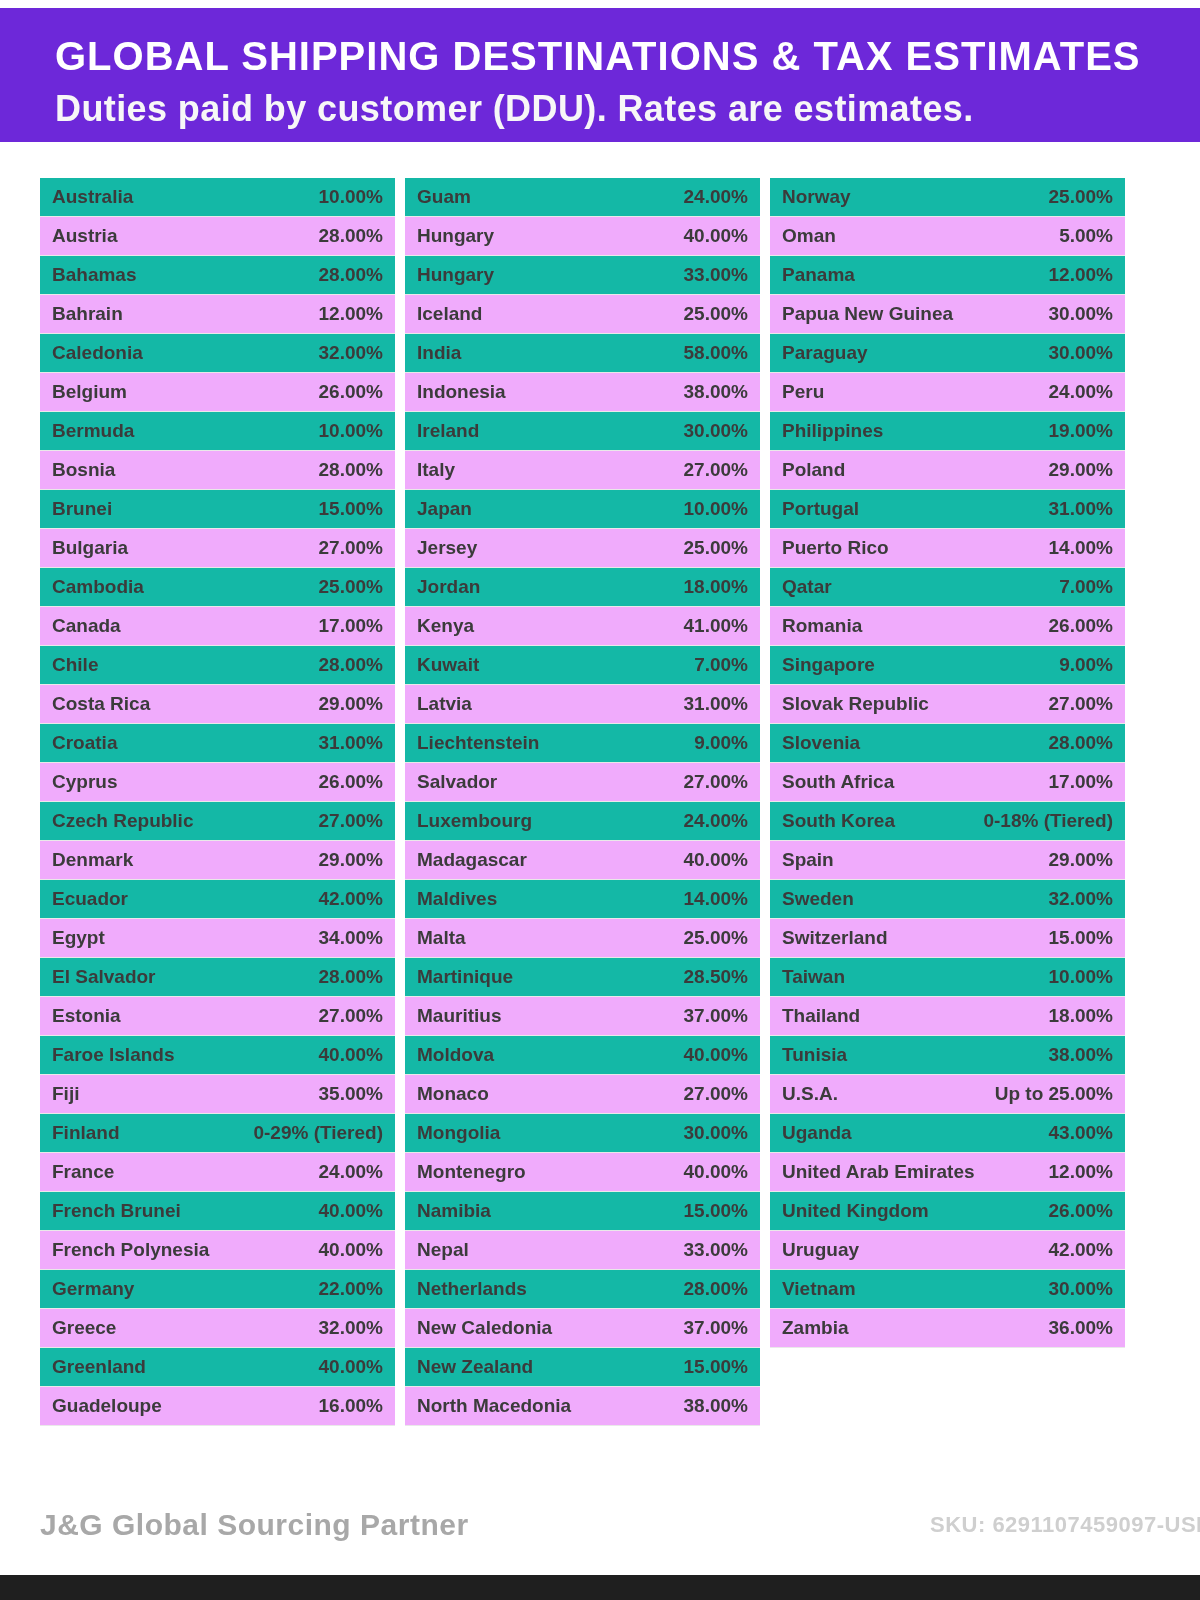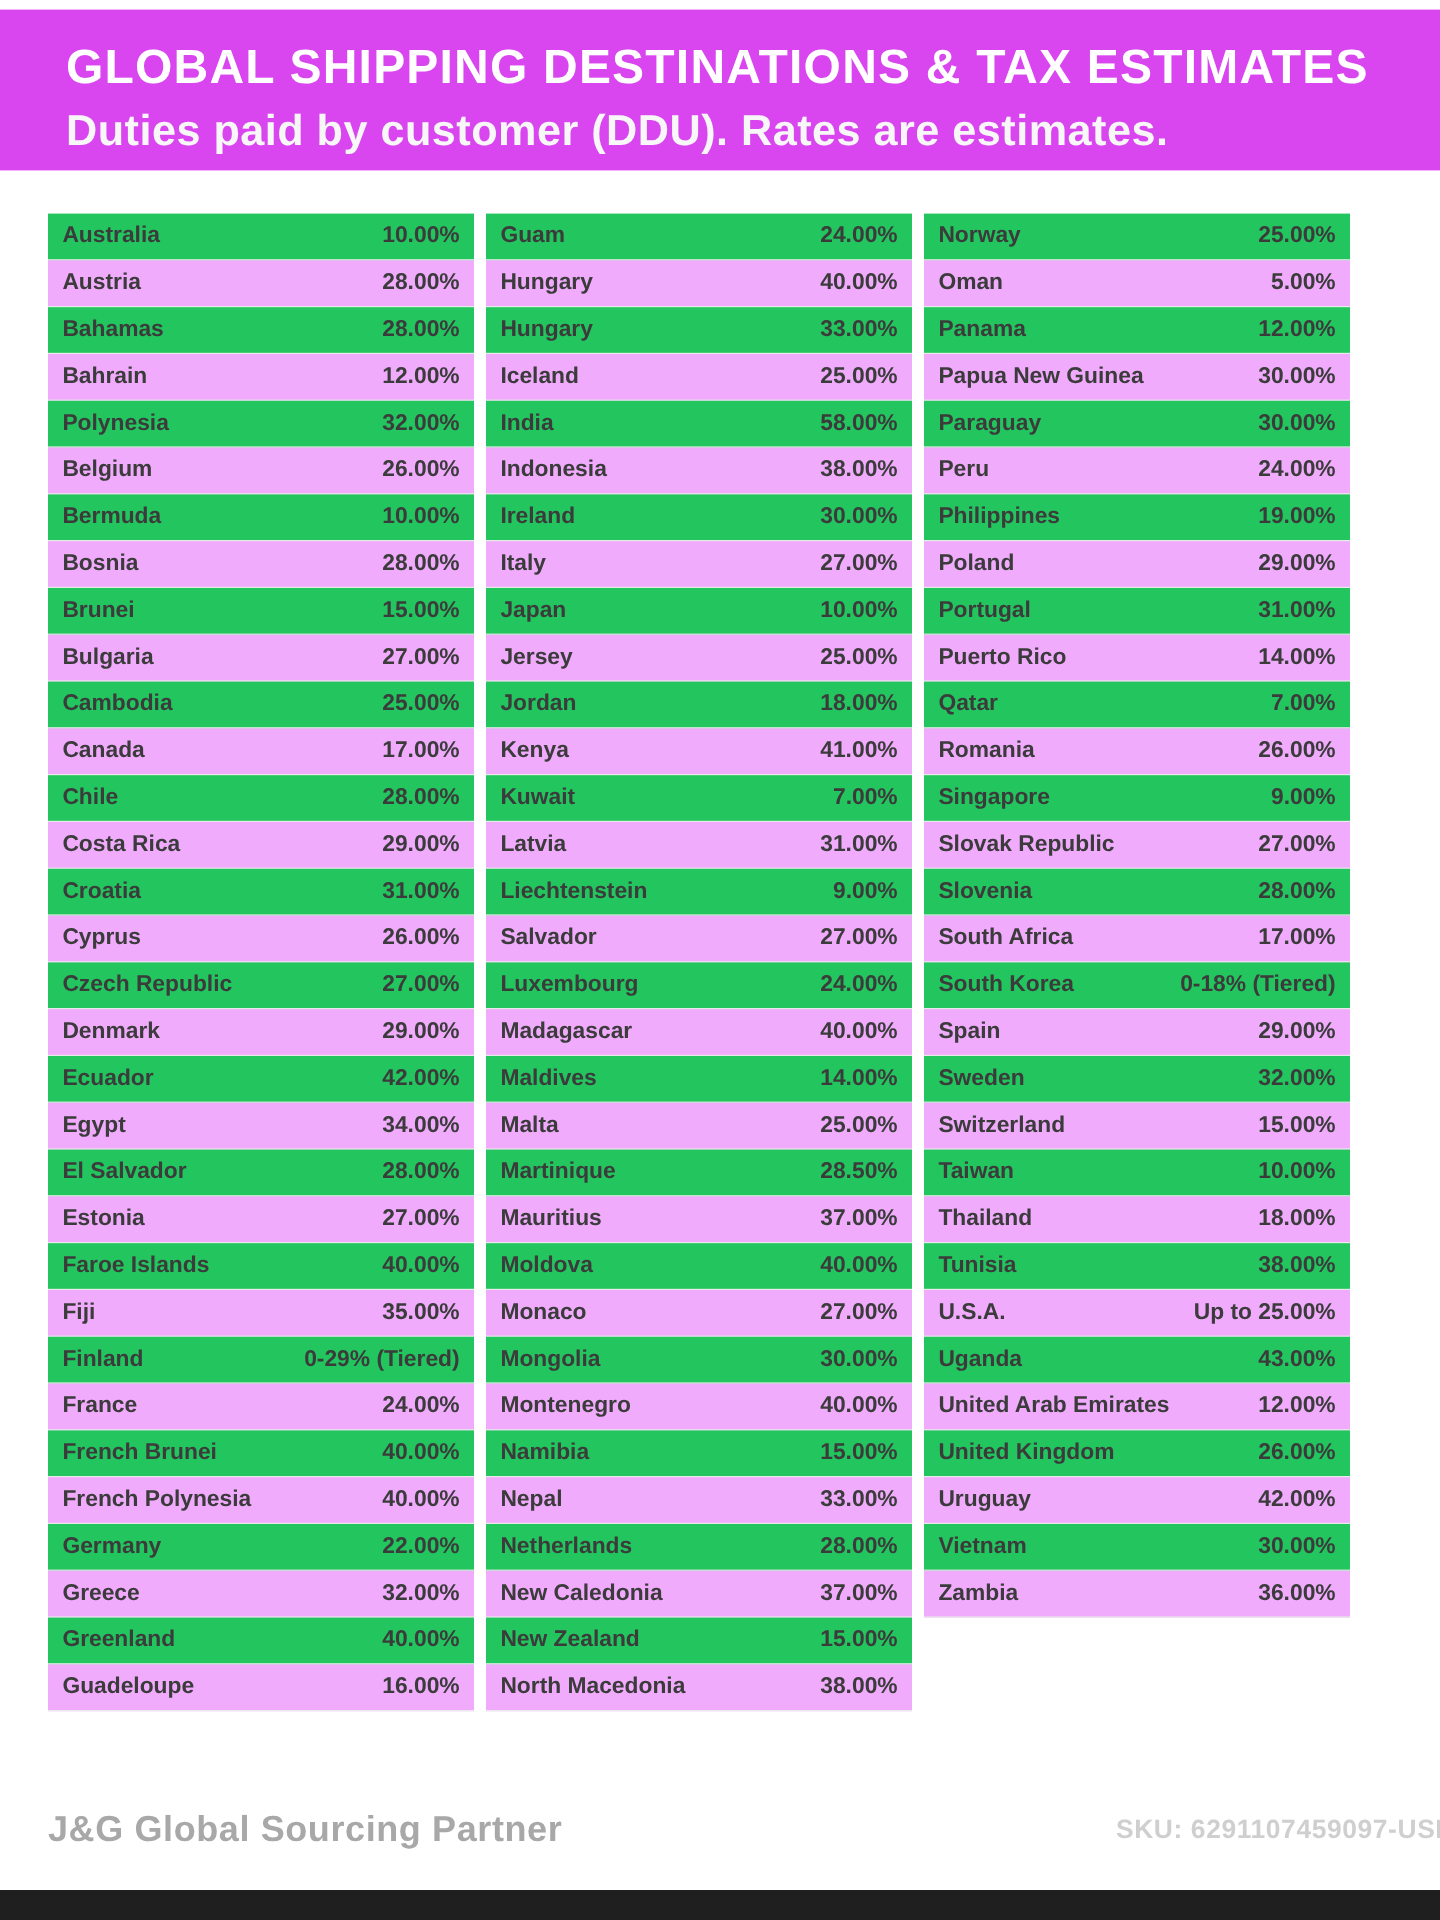--- a/index.html
+++ b/index.html
@@ -5,42 +5,42 @@
   * { margin:0; padding:0; box-sizing:border-box; }
   html,body { width:1200px; height:1600px; }
   body {
     position:relative;
     background:#ffffff;
     font-family:"Liberation Sans", sans-serif;
     overflow:hidden;
   }
   .header {
     position:absolute; top:8px; left:0; width:1200px; height:134px;
-    background:#d946ef; color:#ffffff;
+    background:#6d28d9; color:#ffffff;
     padding:26px 40px 0 55px;
   }
   .title {
     font-size:40px; font-weight:bold; letter-spacing:1px; color:#ffffff;
     white-space:nowrap;
   }
   .subtitle {
     font-size:36px; font-weight:bold; letter-spacing:0.4px; color:#f7f7f7;
     margin-top:9px; white-space:nowrap;
   }
   .table-wrap {
     position:absolute; top:178px; left:40px; width:1085px;
     display:flex; gap:10px;
   }
   .col { flex:1; min-width:0; }
   .row {
     display:flex; justify-content:space-between; align-items:center;
     height:39px; padding:0 12px;
     border-bottom:1px solid #e9e9e9;
   }
-  .row.odd  { background:#22c55e; }
+  .row.odd  { background:#14b8a6; }
   .row.even { background:#f0abfc; }
   .country, .rate {
     font-size:19px; font-weight:bold; color:#3b3b3b; white-space:nowrap;
   }
   .rate { text-align:right; padding-left:8px; }
   .brand {
     position:absolute; left:40px; top:1508px;
     font-size:30px; font-weight:bold; color:#a8a8a8; letter-spacing:0.5px;
     white-space:nowrap;
   }
@@ -74,21 +74,21 @@
       </div>
       <div class="row odd">
         <span class="country">Bahamas</span>
         <span class="rate">28.00%</span>
       </div>
       <div class="row even">
         <span class="country">Bahrain</span>
         <span class="rate">12.00%</span>
       </div>
       <div class="row odd">
-        <span class="country">Polynesia</span>
+        <span class="country">Caledonia</span>
         <span class="rate">32.00%</span>
       </div>
       <div class="row even">
         <span class="country">Belgium</span>
         <span class="rate">26.00%</span>
       </div>
       <div class="row odd">
         <span class="country">Bermuda</span>
         <span class="rate">10.00%</span>
       </div>

